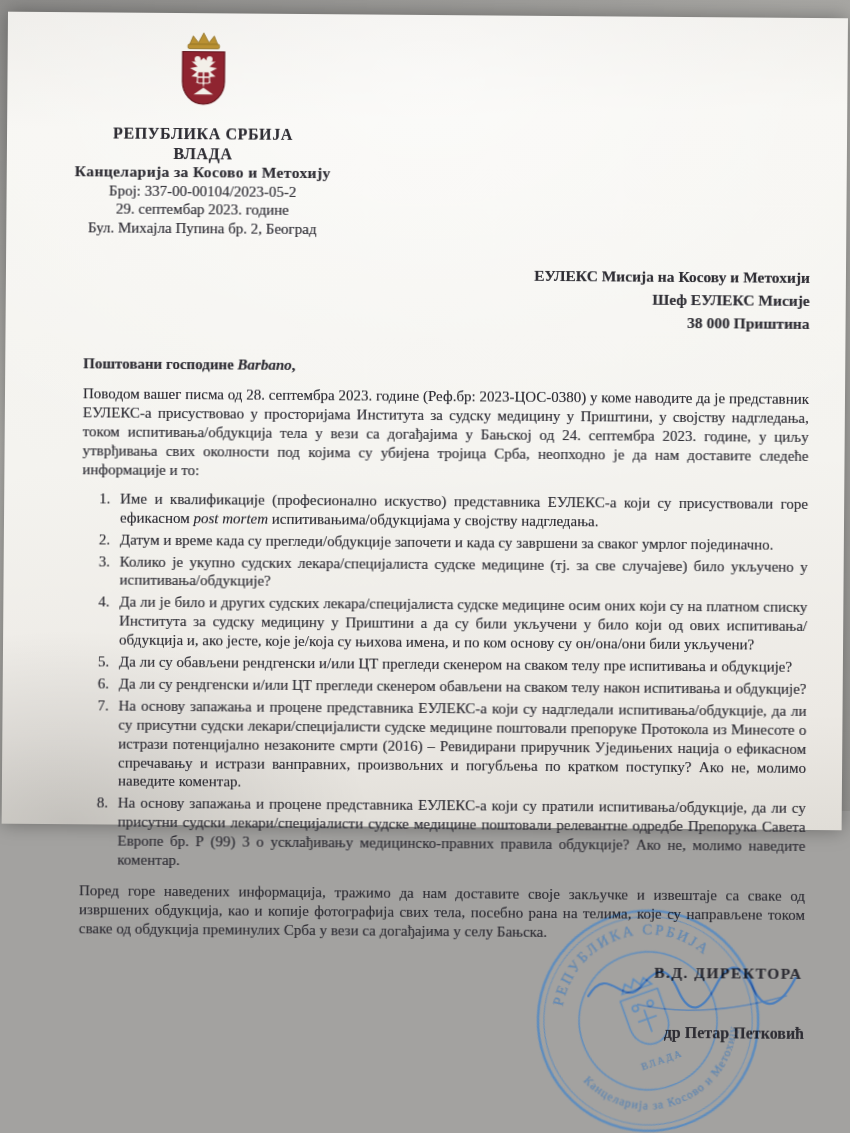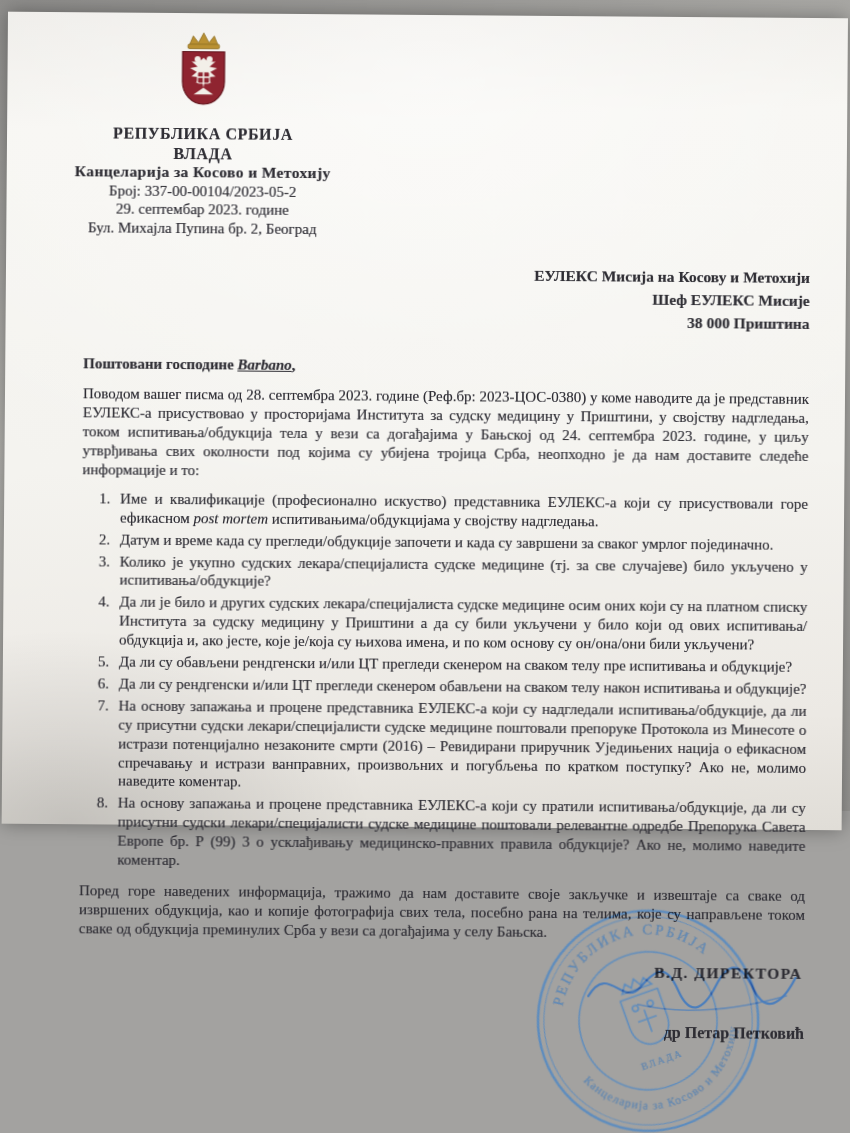--- a/index.html
+++ b/index.html
@@ -27,21 +27,21 @@
     text-shadow: 0 0 .4px rgba(40,40,60,.45);
   }
   .b { font-weight: bold; }
   .letterhead { width: 320px; margin-left: -42px; text-align: center; }
   .letterhead .arms { display: block; margin: 0 auto 5px auto; }
   .letterhead .line { line-height: 1.22; }
   .letterhead .t1 { font-size: 16px; letter-spacing: .6px; }
   .letterhead .t2 { font-size: 15.5px; letter-spacing: .4px; }
   .recipient { margin-top: 24px; text-align: right; font-weight: bold; font-size: 15.5px; line-height: 1.5; }
   .salutation { margin: 24px 0 0 0; font-weight: bold; }
-  .salutation i { font-weight: bold; text-decoration: underline; }
+  .salutation i { font-weight: bold; }
   p.para { margin: 12px 0 0 0; text-align: justify; }
   ol.qlist { margin: 10px 0 0 0; padding-left: 32px; }
   ol.qlist li { margin: 0 0 3px 0; padding-left: 6px; text-align: justify; }
   .closing { margin-top: 18px; }
   .sig-area { position: relative; margin-top: 14px; height: 175px; }
   .sig-title { position: absolute; right: 2px; top: 6px; font-weight: bold; letter-spacing: 1.5px; font-size: 15.5px; }
   .sig-name { position: absolute; right: 0; top: 66px; font-weight: bold; font-size: 16px; }
   .stamp { position: absolute; left: 452px; top: -54px; opacity: .8; mix-blend-mode: multiply; transform: rotate(-20deg); }
   .autograph { position: absolute; left: 505px; top: 0; opacity: .9; mix-blend-mode: multiply; }
   .stamp text { font-family: "Liberation Serif", serif; }

